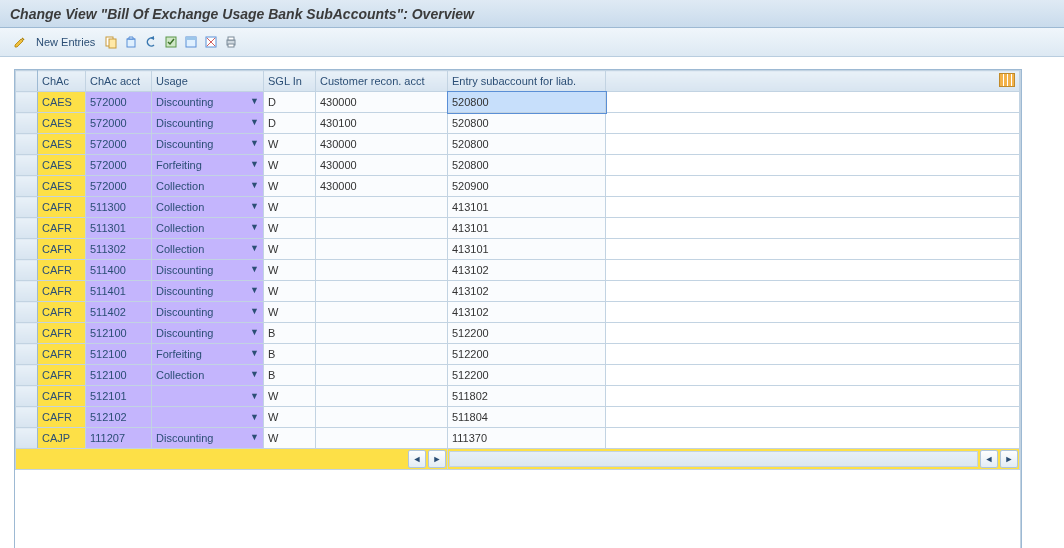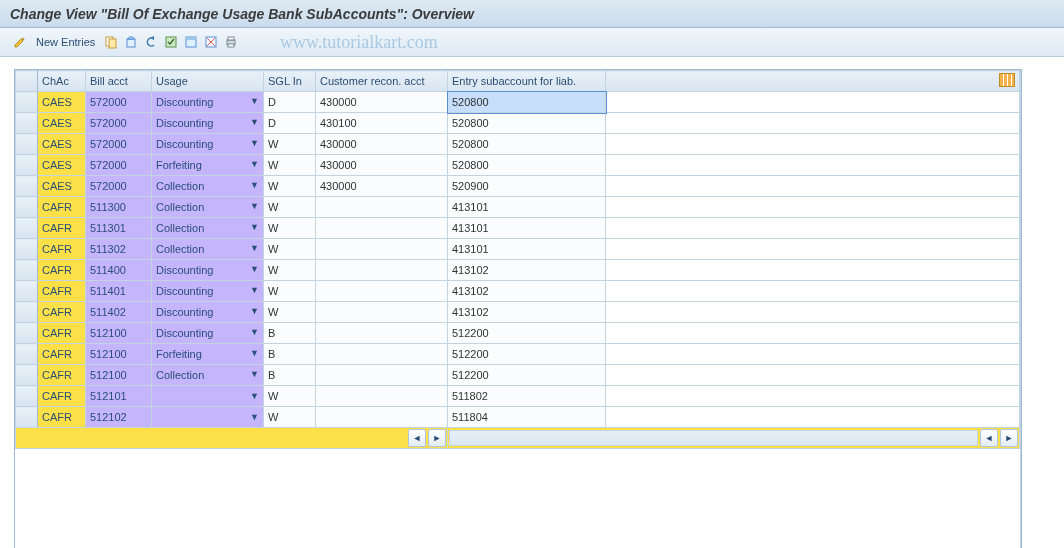--- a/index.html
+++ b/index.html
@@ -248,42 +248,41 @@
         <line x1="11" y1="3" x2="3" y2="11" stroke="#d06060"></line>
       </svg>
   </span>
   <span class="tb-icon" title="Print">
     <svg width="14" height="14" viewBox="0 0 14 14">
         <rect x="3" y="5" width="8" height="5" fill="#cfd8df" stroke="#7a8a98"></rect>
         <rect x="4" y="2" width="6" height="3" fill="#fff" stroke="#7a8a98"></rect>
         <rect x="4" y="9" width="6" height="3" fill="#fff" stroke="#7a8a98"></rect>
       </svg>
   </span>
-  <div class="watermark">www.tutorialkart.com</div>
 </div>
 
 <div class="content">
   <div class="grid-wrap">
     <div class="grid-main">
       <table class="grid">
         <colgroup>
           <col class="col-sel">
             <col class="col-chac">
             <col class="col-bank">
             <col class="col-usage">
             <col class="col-sgl">
             <col class="col-recon">
             <col class="col-sub">
             <col class="col-rest">
         </colgroup>
         <thead>
           <tr>
             <th class="cell-sel"></th>
             <th>ChAc</th>
-            <th>Bill acct</th>
+            <th>ChAc acct</th>
             <th>Usage</th>
             <th>SGL In</th>
             <th>Customer recon. acct</th>
             <th>Entry subaccount for liab.</th>
             <th style="text-align:right;"><span class="th-columns-icon"></span></th>
           </tr>
         </thead>
         <tbody id="grid-body">
             <tr>
               <td class="cell-sel"></td>
@@ -440,20 +439,30 @@
             <tr>
               <td class="cell-sel"></td>
               <td>CAFR</td>
               <td>512102</td>
               <td>
                 <span class="sel-arrow">▼</span>
               </td>
               <td>W</td>
               <td></td>
               <td>511804</td>
+              <td></td>
+            </tr>
+            <tr>
+              <td class="cell-sel"></td>
+              <td>CAJP</td>
+              <td>111207</td>
+              <td>Discounting<span class="sel-arrow">▼</span></td>
+              <td>W</td>
+              <td></td>
+              <td>111370</td>
               <td></td>
             </tr>
           </tbody>
         <tfoot>
           <tr class="hscroll-row">
             <td colspan="6" style="border-right:1px solid #c2d3e2;">
               <div class="hbar">
                 <span style="flex:1"></span>
                 <span class="hb-btn">◄</span>
                 <span class="hb-btn">►</span>

